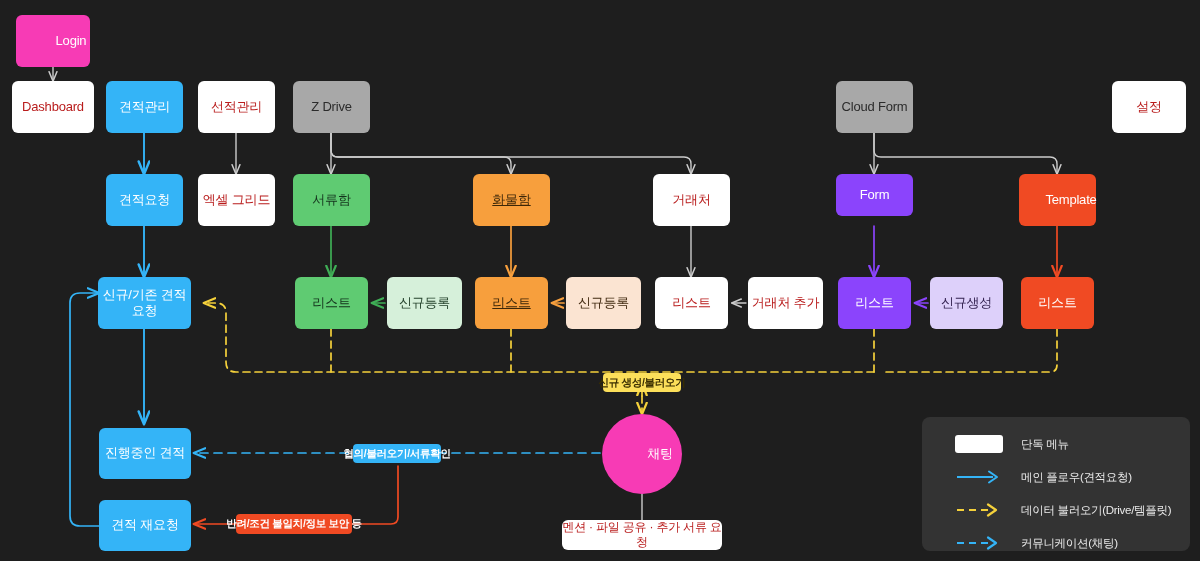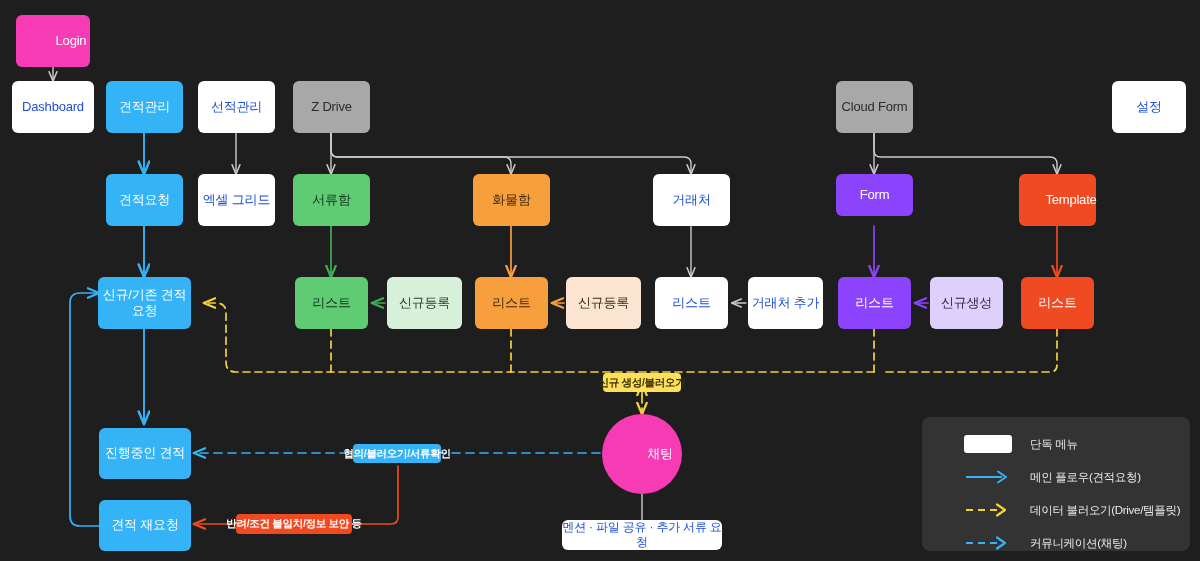--- a/index.html
+++ b/index.html
@@ -3,40 +3,40 @@
 <meta charset="utf-8">
 <style>
   html,body{margin:0;padding:0;background:#1e1e1e;}
   body{width:1200px;height:561px;overflow:hidden;
        font-family:"Liberation Sans","DejaVu Sans",sans-serif;}
   #stage{position:relative;width:1200px;height:561px;background:#1e1e1e;}
   svg#wires{position:absolute;left:0;top:0;width:1200px;height:561px;}
   .node{position:absolute;box-sizing:border-box;display:flex;align-items:center;
         justify-content:center;text-align:center;border-radius:6px;
         font-size:13px;line-height:1.25;letter-spacing:-.2px;z-index:3;}
-  .node.white{background:#ffffff;color:#1d4ed8;}
+  .node.white{background:#ffffff;color:#b91c1c;}
   .node.blue{background:#34b4f7;color:#ffffff;}
   .node.pink{background:#f73bb5;color:#ffffff;padding-left:36px;}
   .node.grey{background:#a8a8a8;color:#2b2b2b;}
   .node.green{background:#5fcb72;color:#14321c;}
   .node.greenlt{background:#d6f0da;color:#23402a;}
-  .node.orange{background:#f79f3d;color:#3c2708;}
+  .node.orange{background:#f79f3d;color:#3c2708;text-decoration:underline;}
   .node.orangelt{background:#fbe4d2;color:#40280f;}
   .node.purple{background:#8b44fc;color:#ffffff;}
   .node.purplelt{background:#ddd0fa;color:#32204f;}
   .node.red{background:#f04a23;color:#ffffff;}
   .node.circle{border-radius:50%;}
   .edgelabel{position:absolute;box-sizing:border-box;display:flex;align-items:center;
              justify-content:center;border-radius:4px;font-size:10.5px;
              font-weight:bold;letter-spacing:-.3px;z-index:4;white-space:nowrap;}
   .edgelabel.yellow{background:#fcdf5a;color:#3a2e00;margin-top:11px;}
   .edgelabel.blue{background:#34b4f7;color:#ffffff;}
   .edgelabel.red{background:#f04a23;color:#ffffff;}
   #legend{position:absolute;left:922px;top:417px;width:268px;height:134px;
-          background:#333333;border-radius:8px;z-index:5;padding:14px 0 0 16px;
+          background:#333333;border-radius:8px;z-index:5;padding:14px 0 0 7px;
           box-sizing:border-box;}
   .legrow{display:flex;align-items:center;height:26px;margin-bottom:7px;padding-left:26px;}
   .legsample{width:48px;height:20px;flex:none;margin-right:18px;position:relative;}
   .legsample.swatch{background:#ffffff;border-radius:3px;height:18px;}
   .legtext{font-size:11.5px;color:#ebebeb;letter-spacing:-.3px;white-space:nowrap;}
 </style>
 </head>
 <body>
 
 <div id="stage">

